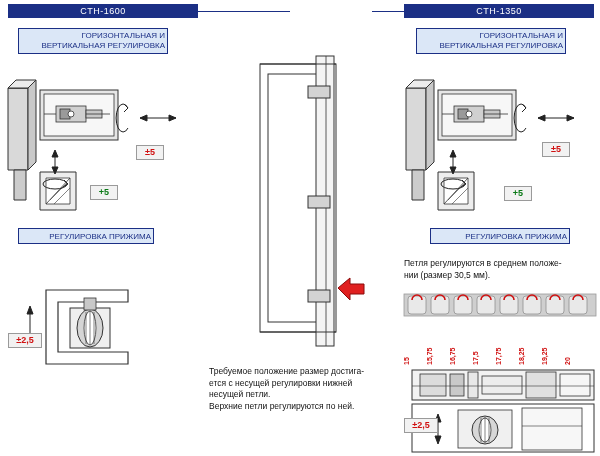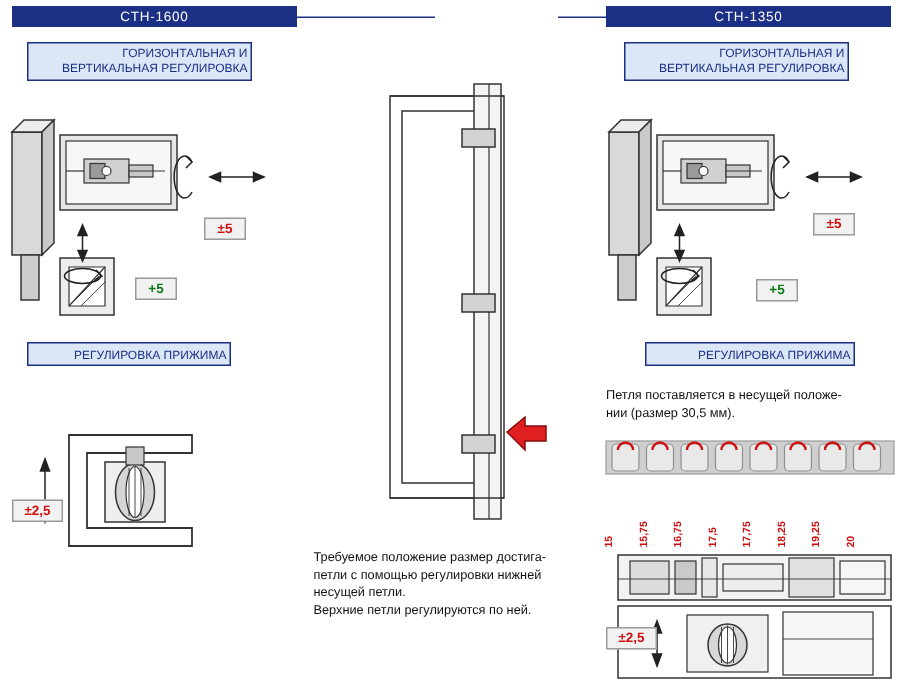--- a/index.html
+++ b/index.html
@@ -146,21 +146,21 @@
     <rect x="68" y="234" width="22" height="12" fill="#d3d3d3" stroke="#333" stroke-width="1"></rect>
 
     <line x1="20" y1="8" x2="96" y2="8" stroke="#333" stroke-width="1"></line>
     <line x1="20" y1="276" x2="96" y2="276" stroke="#333" stroke-width="1"></line>
 
     <polygon points="98,232 110,222 110,228 124,228 124,238 110,238 110,244" fill="#e02020" stroke="#8a0a0a" stroke-width="1"></polygon>
   </svg>
 
   <div class="txt" style="left:209px;top:366px;width:190px;">
     <div>Требуемое положение размер достига-</div>
-    <div>петли с помощью регулировки нижней</div>
+    <div>ется с несущей регулировки нижней</div>
     <div>несущей петли.</div>
     <div>Верхние петли регулируются по ней.</div>
   </div>
 
   <div class="hdr" style="left:404px;top:4px;width:190px;">CTH-1350</div>
   <div class="hdr-rule" style="left:372px;top:11px;width:32px;"></div>
 
   <div class="capbox" style="left:416px;top:28px;width:150px;height:26px;">
     <div>ГОРИЗОНТАЛЬНАЯ И</div>
     <div>ВЕРТИКАЛЬНАЯ РЕГУЛИРОВКА</div>
@@ -206,21 +206,21 @@
       <path d="M64,120 L68,124 L63,127"></path>
     </g>
   </svg>
 
   <div class="chip" style="left:542px;top:142px;width:28px;height:15px;">±5</div>
   <div class="chip green" style="left:504px;top:186px;width:28px;height:15px;">+5</div>
 
   <div class="capbox single" style="left:430px;top:228px;width:140px;height:16px;">РЕГУЛИРОВКА ПРИЖИМА</div>
 
   <div class="txt" style="left:404px;top:258px;width:190px;">
-    <div>Петля поставляется в несущей положе-</div>
+    <div>Петля регулируются в среднем положе-</div>
     <div>нии  (размер 30,5 мм).</div>
   </div>
 
   <svg style="left:404px;top:290px;width:196px;height:40px;">
     <rect x="0" y="4" width="192" height="22" fill="#cfcfcf" stroke="#9a9a9a" stroke-width="0.8"></rect>
     <g fill="#e9e9e9" stroke="#8f8f8f" stroke-width="0.8">
       <rect x="4" y="6" width="18" height="18" rx="3"></rect>
       <rect x="27" y="6" width="18" height="18" rx="3"></rect>
       <rect x="50" y="6" width="18" height="18" rx="3"></rect>
       <rect x="73" y="6" width="18" height="18" rx="3"></rect>

